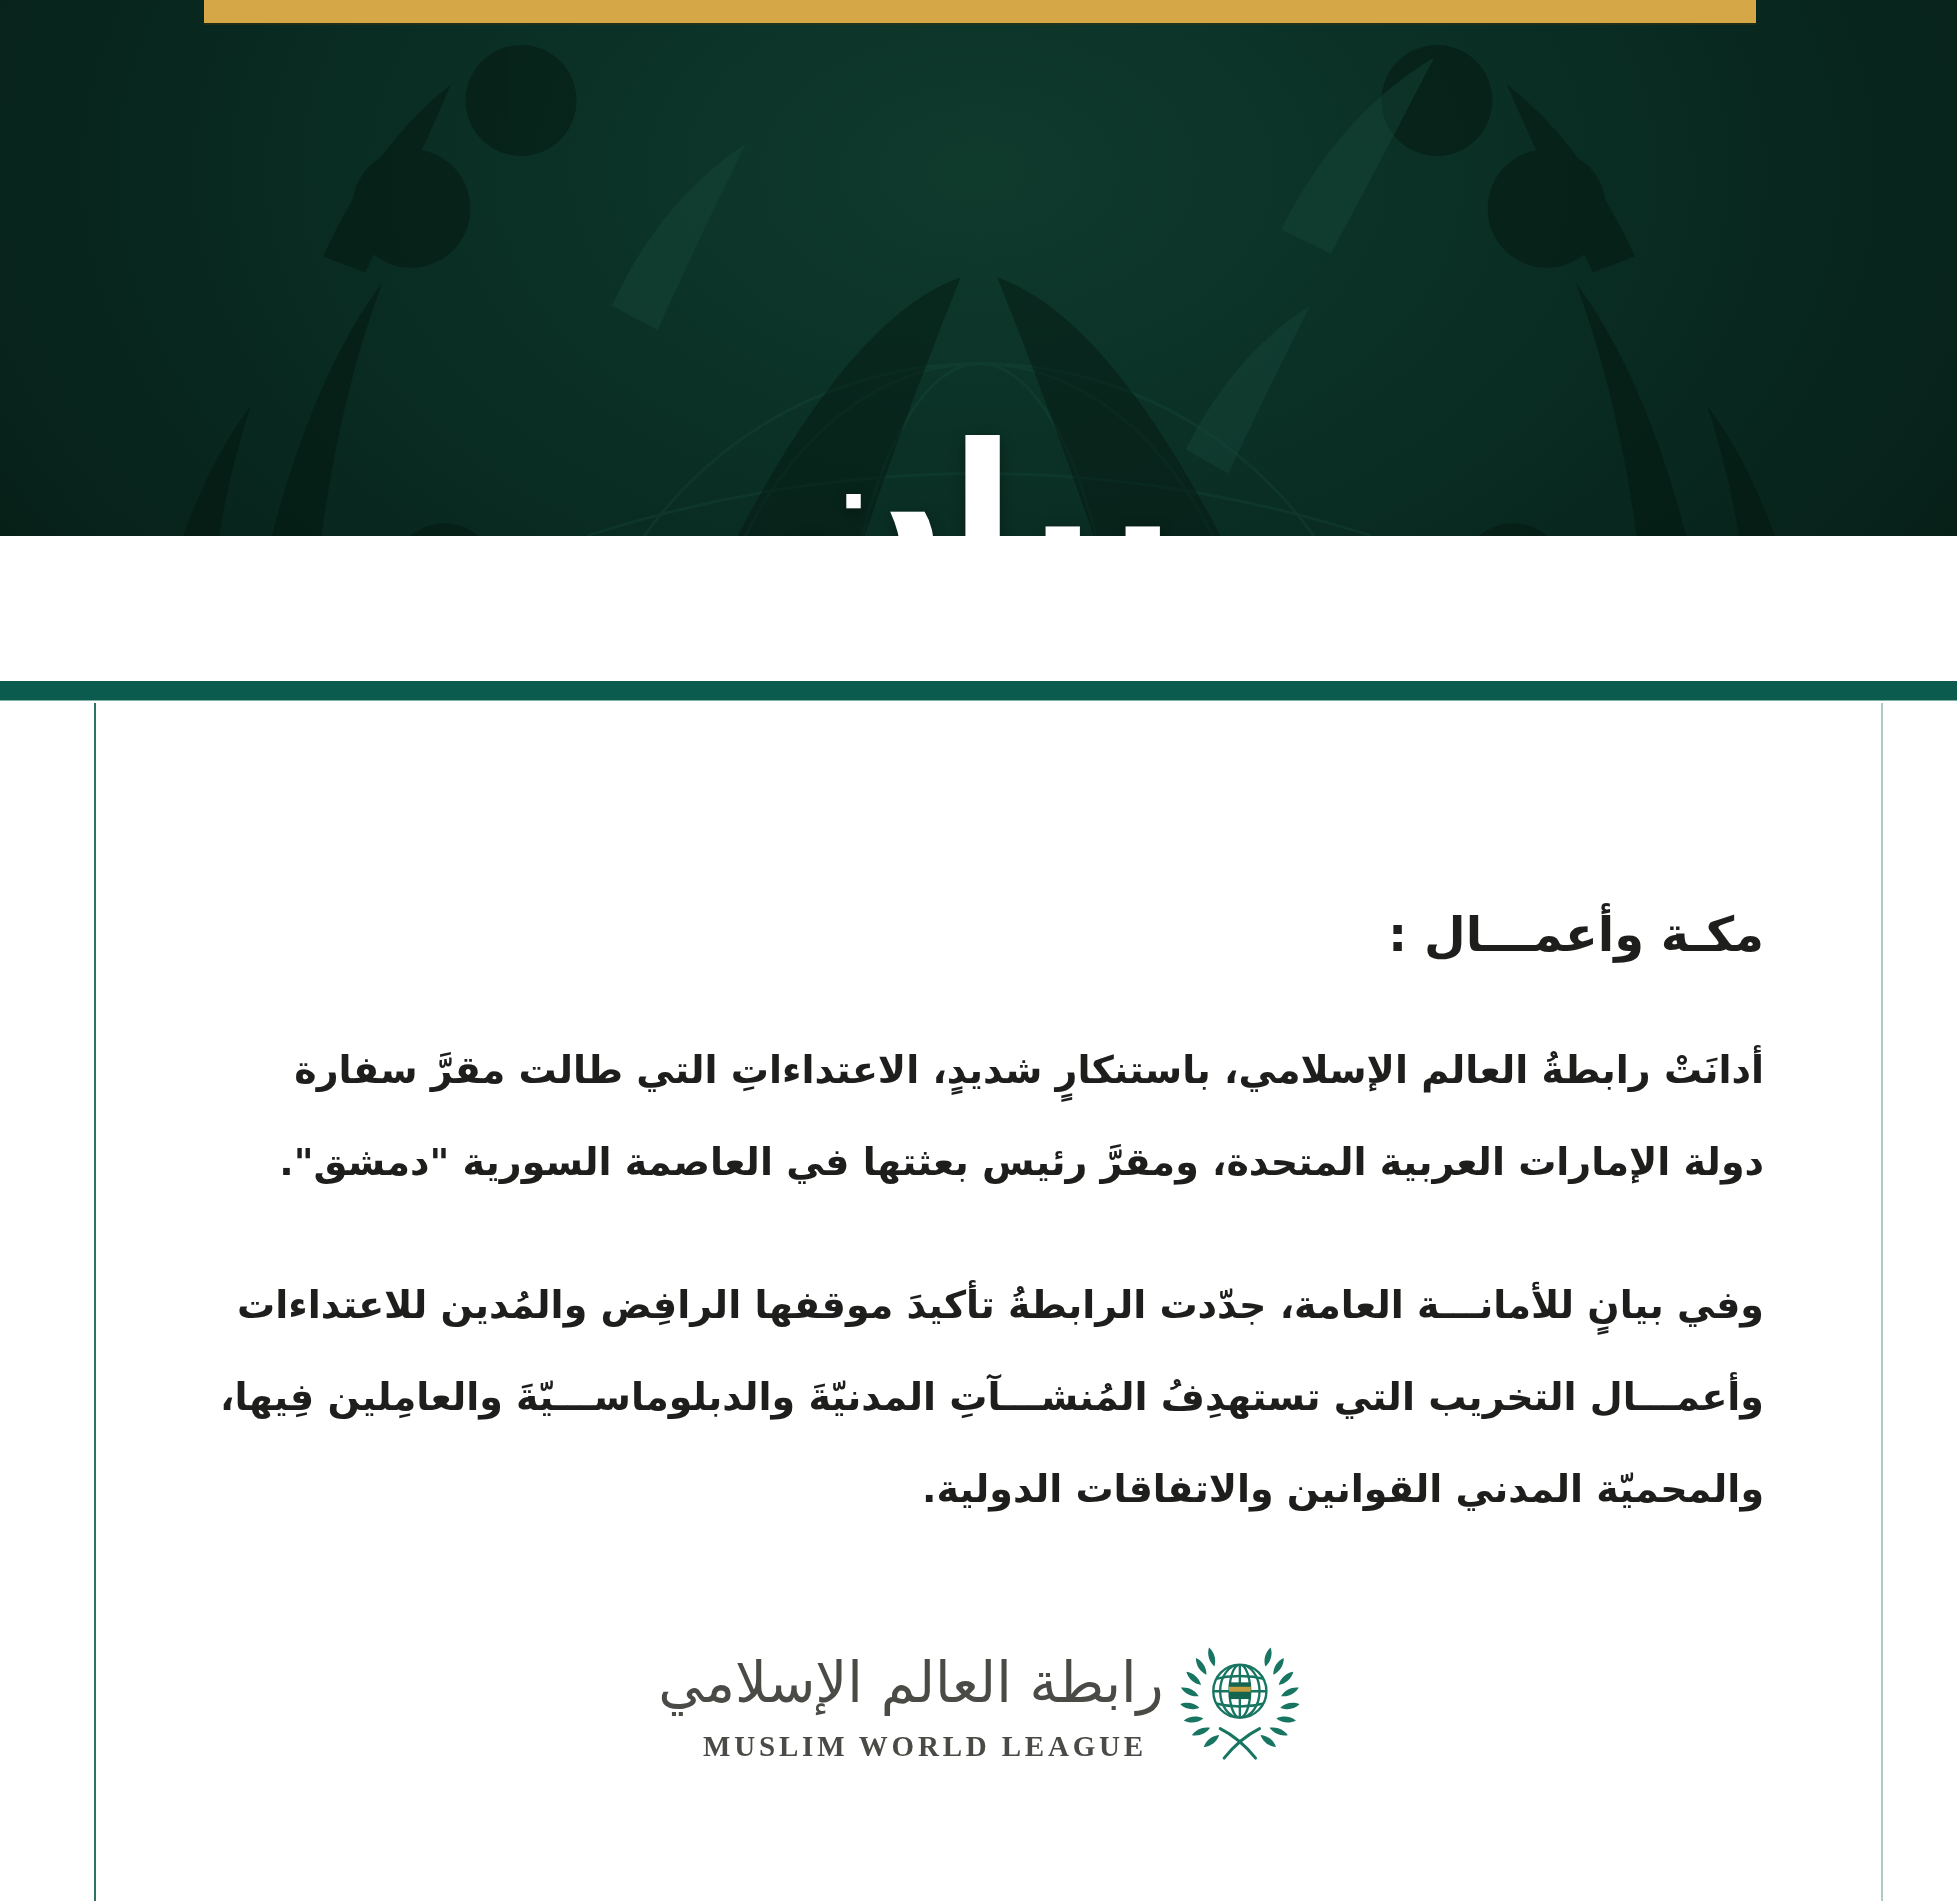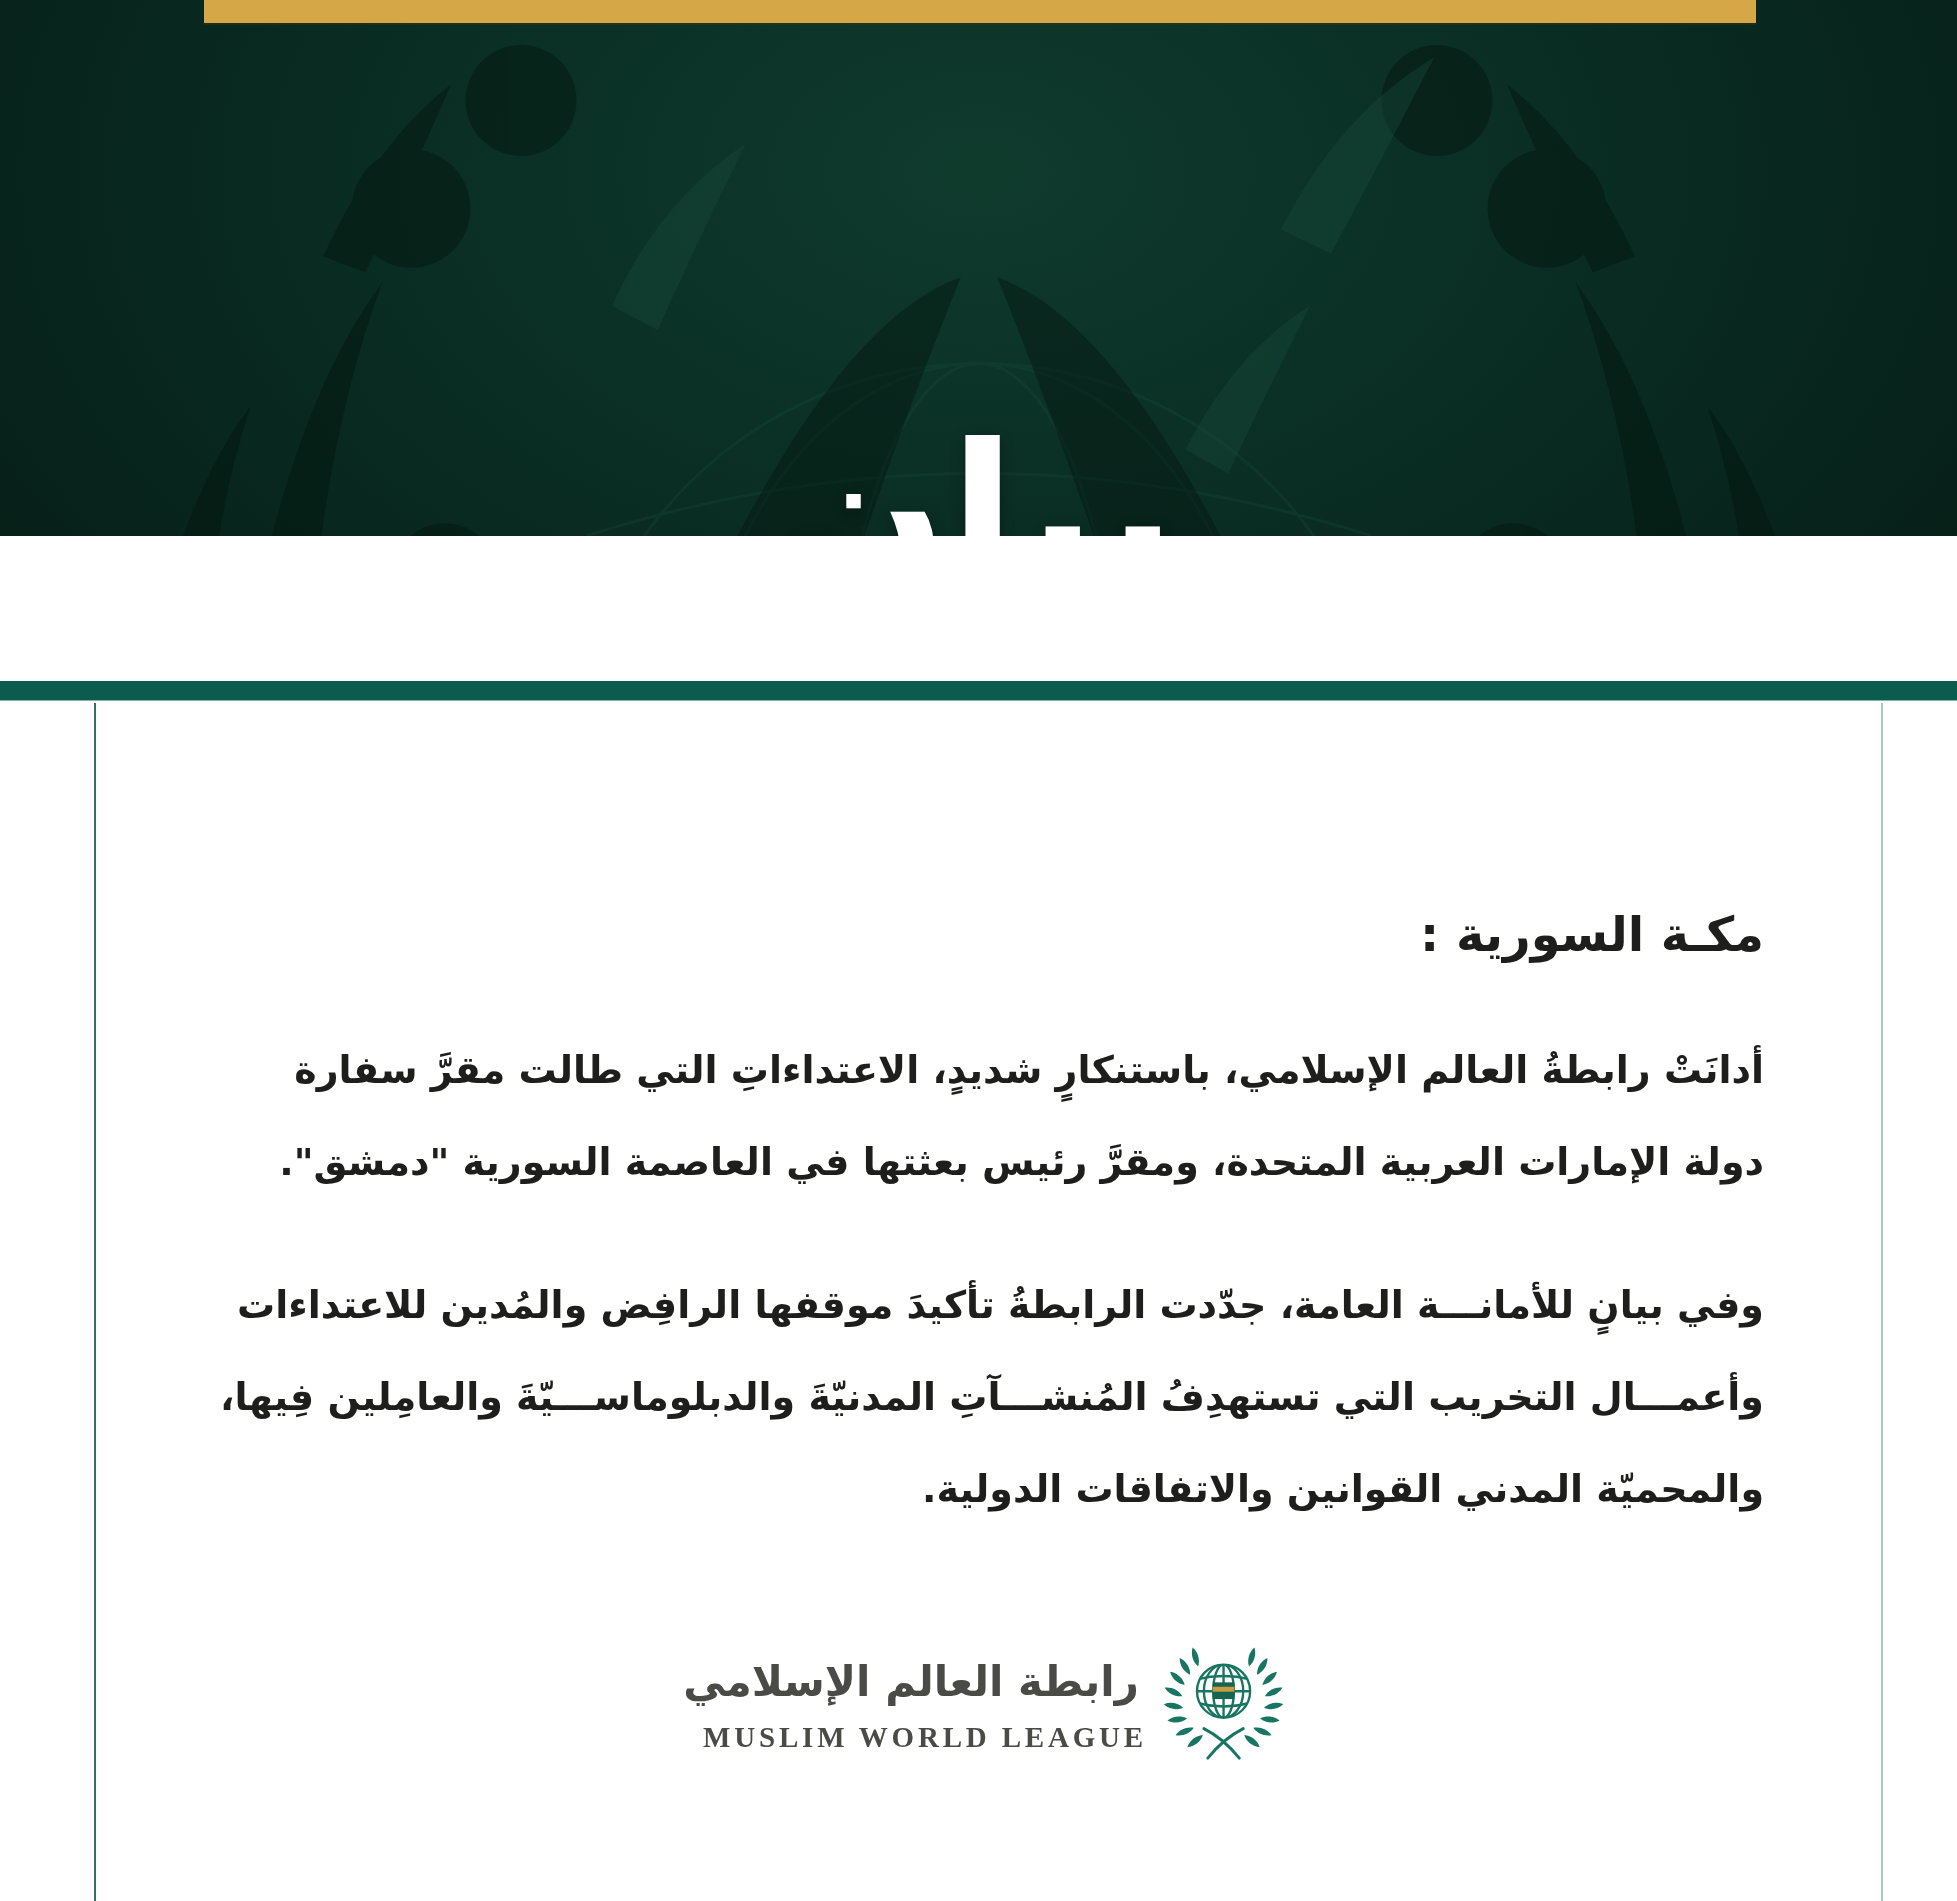--- a/index.html
+++ b/index.html
@@ -116,22 +116,22 @@
     direction:ltr;
   }
   .logo-text{
     display:flex;
     flex-direction:column;
     align-items:center;
     gap:9.6px;
   }
   .logo-arabic{
     direction:rtl;
-    font-size:42px;
-    font-weight:700;
+    font-size:56px;
+    font-weight:400;
     color:var(--logo-gray);
     line-height:1.35;
   }
   .logo-english{
     font-family:"Liberation Serif", serif;
     font-size:29px;
     font-weight:700;
     letter-spacing:3.8px;
     color:var(--logo-gray);
     white-space:nowrap;
@@ -191,21 +191,21 @@
     <div class="calligraphy">بيان</div>
   </header>
 
   <div class="divider"></div>
 
   <main class="content">
 
     <div class="vline left"></div>
     <div class="vline right"></div>
 
-    <h2 class="location" dir="rtl">مكـة السورية :</h2>
+    <h2 class="location" dir="rtl">مكـة وأعمـــال :</h2>
 
     <section class="para p1">
       <p>أدانَتْ رابطةُ العالم الإسلامي، باستنكارٍ شديدٍ، الاعتداءاتِ التي طالت مقرَّ سفارة</p>
       <p>دولة الإمارات العربية المتحدة، ومقرَّ رئيس بعثتها في العاصمة السورية "دمشق".</p>
     </section>
 
     <section class="para p2">
       <p>وفي بيانٍ للأمانـــة العامة، جدّدت الرابطةُ تأكيدَ موقفها الرافِض والمُدين للاعتداءات</p>
       <p>وأعمـــال التخريب التي تستهدِفُ المُنشـــآتِ المدنيّةَ والدبلوماســـيّةَ والعامِلين فِيها،</p>
       <p>والمحميّة المدني القوانين والاتفاقات الدولية.</p>

